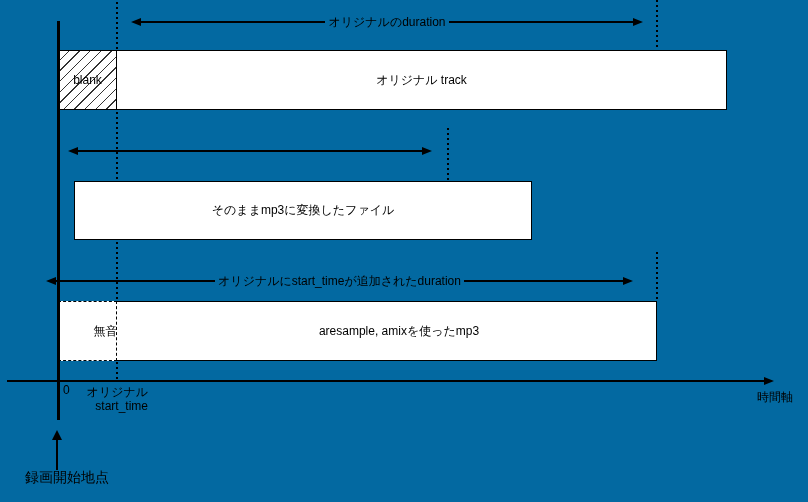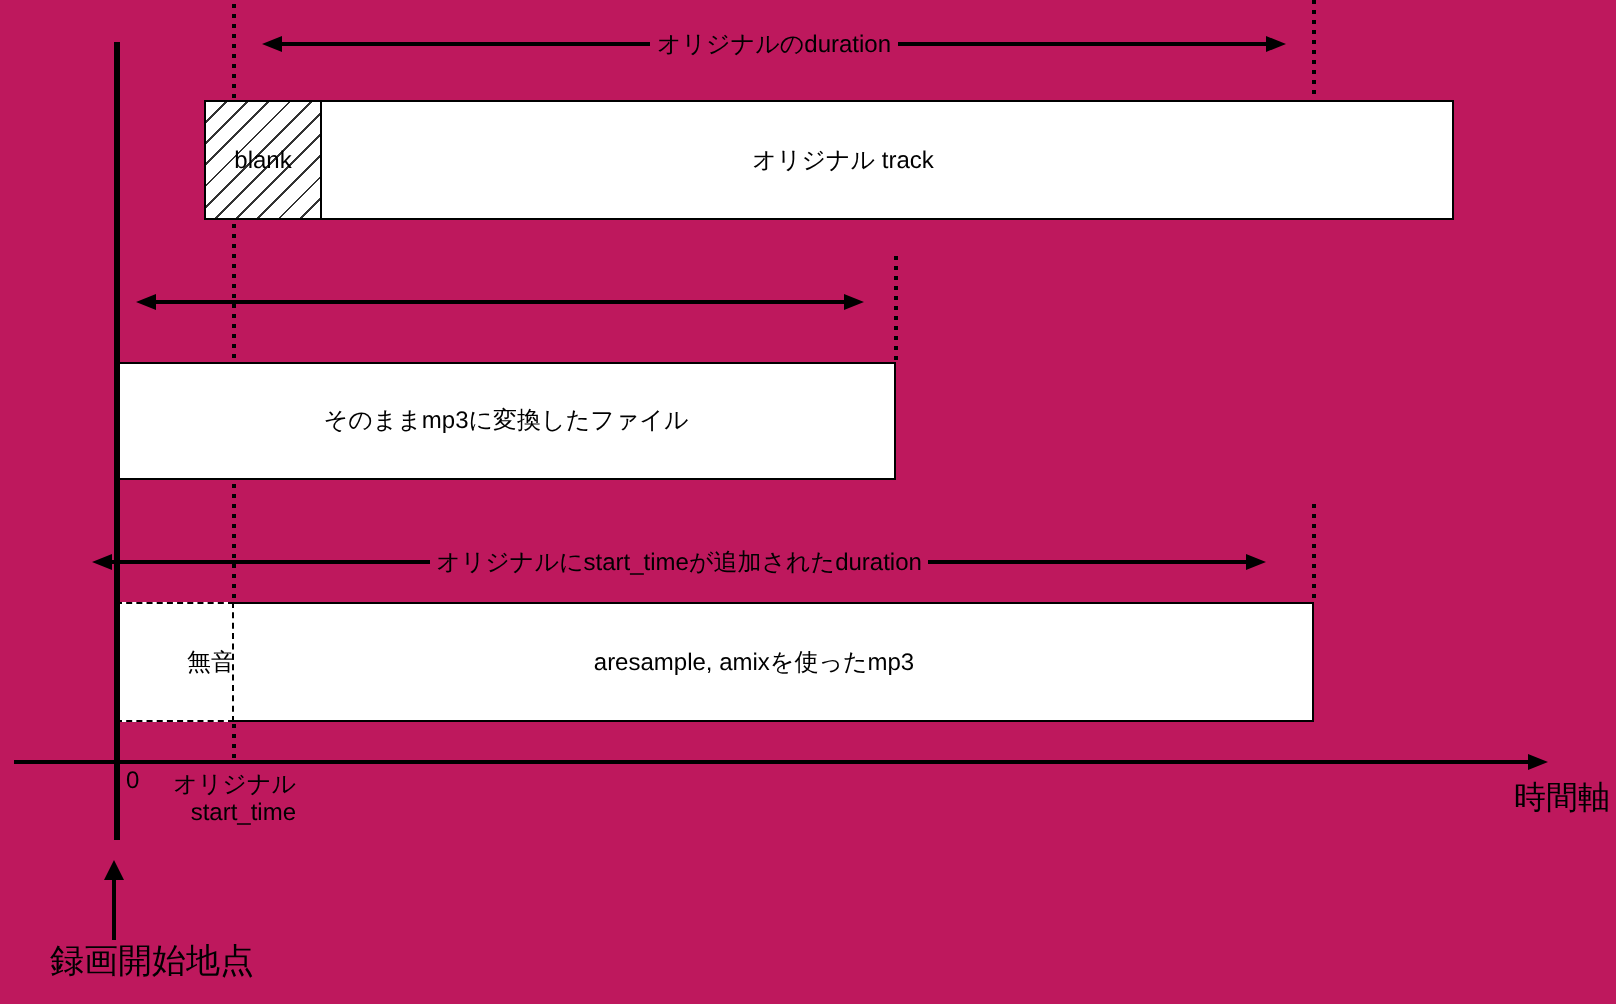--- a/index.html
+++ b/index.html
@@ -1,19 +1,19 @@
 <!DOCTYPE html>
 <html><head>
 <meta charset="utf-8">
 <style>
   html,body{margin:0;padding:0;background:#ffffff;}
   .canvas{
     position:relative;
     width:808px;height:502px;
-    background:#be185d;
+    background:#0369a1;
     font-family:"Liberation Sans","DejaVu Sans",sans-serif;
     font-size:12px;color:#000;
     overflow:hidden;
   }
   
   .vdot{
     position:absolute;width:2px;z-index:0;
     background:repeating-linear-gradient(to bottom,#000 0 1.8px,transparent 1.8px 5px);
   }
   
@@ -27,21 +27,20 @@
     position:absolute;box-sizing:border-box;
     border:1px solid #000;background:#fff;
     display:flex;align-items:center;justify-content:center;
     z-index:1;white-space:nowrap;
   }
   .box.dashed{border:1px dashed #000;z-index:2;padding-left:36px;}
   .box.hatch{
     background-color:#fff;
     background-image:repeating-linear-gradient(135deg,transparent 0 6.5px,rgba(0,0,0,0.8) 6.5px 7.5px);
     z-index:2;
-    margin-left:44px;
   }
   .overlay-label{
     position:absolute;display:flex;align-items:center;justify-content:center;
     z-index:3;white-space:nowrap;background:transparent;pointer-events:none;
   }
   
   .darrow{
     position:absolute;display:flex;align-items:center;
     height:16px;z-index:1;
   }
@@ -93,41 +92,41 @@
     <span class="head-r"></span>
   </div>
 
   <div class="box hatch" style="left:58px;top:50px;width:59px;height:60px">
     <span>blank</span>
   </div>
   <div class="box" style="left:116px;top:50px;width:611px;height:60px">
     <span>オリジナル track</span>
   </div>
 
-  <div class="box" style="left:58px;top:181px;width:390px;height:59px">
+  <div class="box" style="left:74px;top:181px;width:458px;height:59px">
     <span>そのままmp3に変換したファイル</span>
   </div>
 
   <div class="box" style="left:116px;top:301px;width:541px;height:60px"></div>
   <div class="box dashed" style="left:58px;top:301px;width:59px;height:60px">
     <span>無音</span>
   </div>
-  <div class="overlay-label" style="left:44px;top:301px;width:666px;height:60px">
+  <div class="overlay-label" style="left:66px;top:301px;width:666px;height:60px">
     <span>aresample, amixを使ったmp3</span>
   </div>
 
   <div class="hline" style="left:7px;top:380px;width:758px;height:1.5px"></div>
   <div class="tri-right" style="left:764px;top:376.5px"></div>
-  <div class="label" style="left:757px;top:389px;font-size:16px">時間軸</div>
+  <div class="label" style="left:757px;top:389px;font-size:12px">時間軸</div>
 
   <div class="thick" style="left:57px;top:21px;height:399px"></div>
 
   <div class="label" style="left:63px;top:383px">0</div>
   <div class="label center" style="left:86px;top:385px;width:62px;line-height:14px">
     <div>オリジナル</div>
     <div>start_time</div>
   </div>
 
   <div class="tri-up" style="left:52px;top:430px"></div>
   <div class="vline" style="left:56px;top:439px;height:31px"></div>
-  <div class="label" style="left:25px;top:469px;font-size:17px">録画開始地点</div>
+  <div class="label" style="left:25px;top:469px;font-size:14px">録画開始地点</div>
 
 </div>
 
 </body></html>

